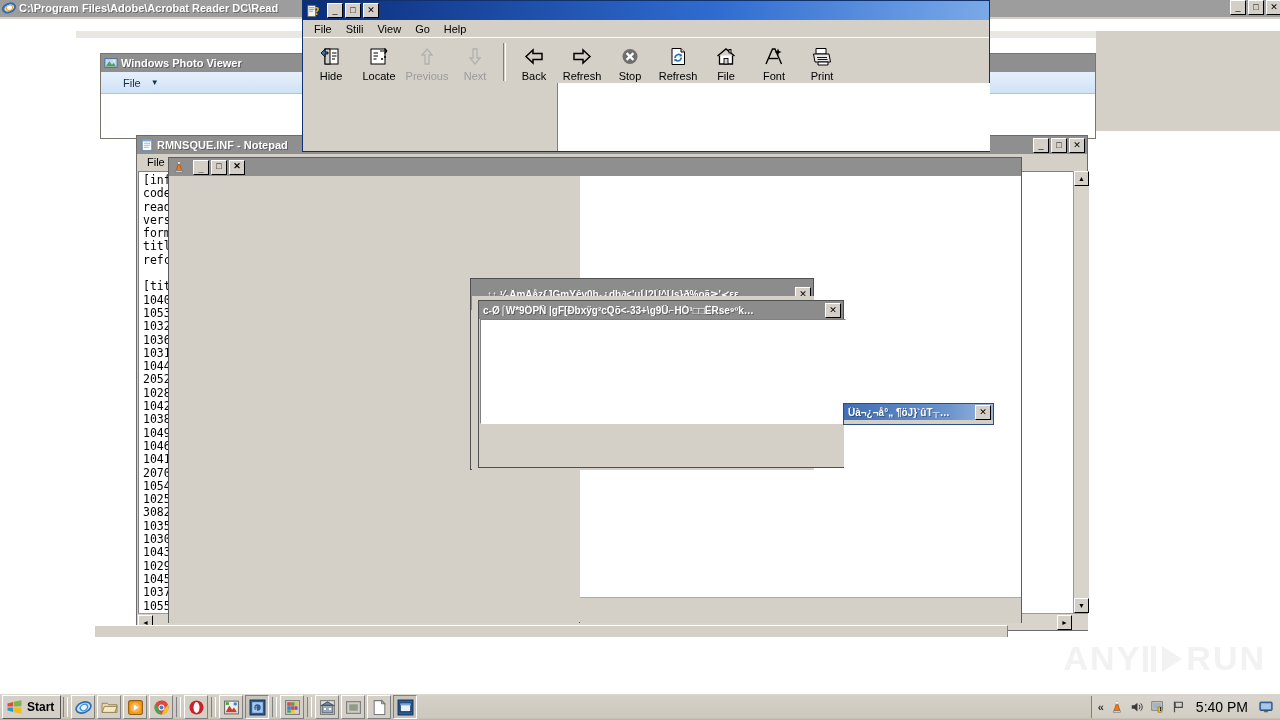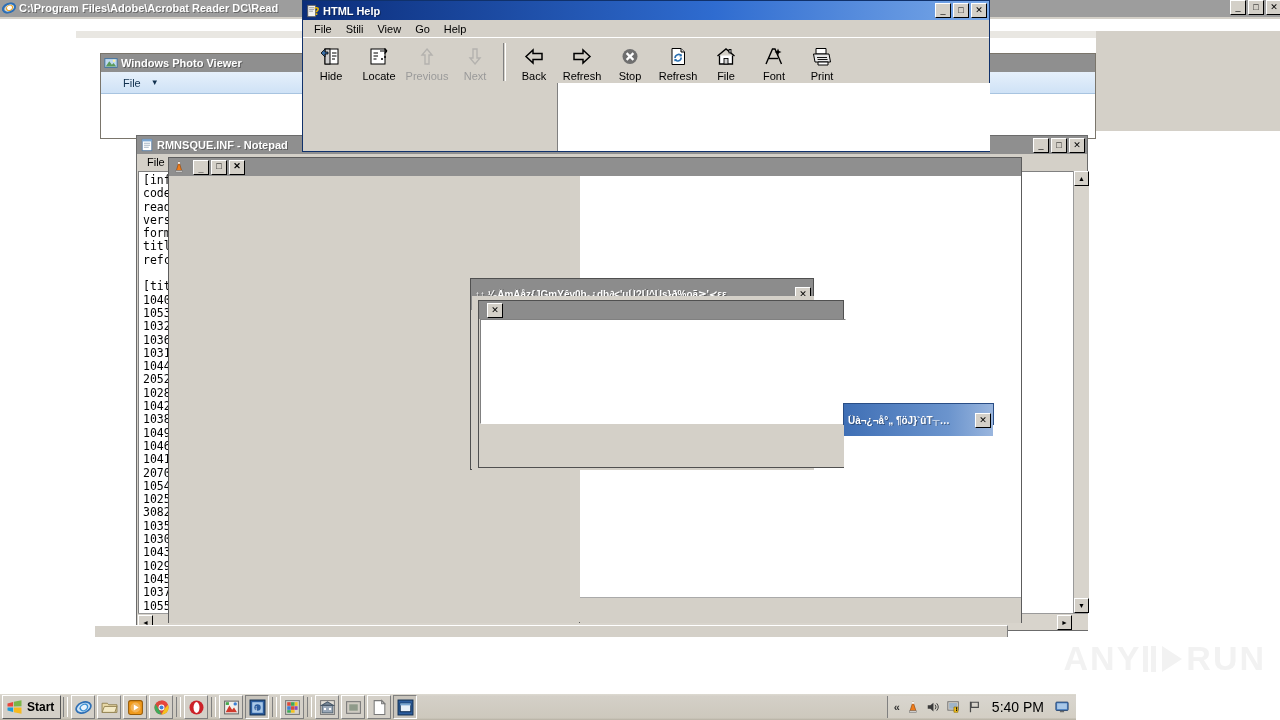--- a/index.html
+++ b/index.html
@@ -28,21 +28,21 @@
   .tbtn span{display:block;transform:translateY(-1px);font-weight:bold;}
   .tbtn.min span{transform:translateY(2px);}
   .ico{width:14px;height:14px;margin-right:3px;flex:none;}
 
   
   .menubar{height:17px;display:flex;align-items:center;gap:0;padding-left:4px;
            background:#d4d0c8;font-size:11px;color:#000;}
   .menubar span{padding:1px 7px;}
 
   
-  #taskbar{position:absolute;left:0;bottom:0;width:1076px;height:26px;
+  #taskbar{position:absolute;left:0;bottom:0;width:1280px;height:26px;
     background:linear-gradient(to bottom,#dedbd2 0%,#d4d0c8 8%,#cdc8bd 92%,#b6b0a3 100%);
     border-top:1px solid #ffffff;display:flex;align-items:center;}
   #startbtn{margin-left:2px;height:22px;display:flex;align-items:center;padding:0 6px 0 3px;
     background:#d4d0c8;border:1px solid;border-color:#fff #555 #555 #fff;font-weight:bold;font-size:12px;}
   .qlsep{width:3px;height:20px;border-left:1px solid #808080;border-right:1px solid #fff;margin:0 2px;}
   .qlbtn{width:22px;height:22px;display:flex;align-items:center;justify-content:center;
     border:1px solid;border-color:#fff #808080 #808080 #fff;background:#d4d0c8;margin:0 1px;}
   .qlbtn.sel{border-color:#808080 #fff #fff #808080;background:#c8c4bc;}
   #tray{margin-left:auto;height:22px;display:flex;align-items:center;gap:6px;padding:0 6px;
     border-left:1px solid #808080;background:rgba(255,255,255,.12);}
@@ -178,21 +178,20 @@
 
 <div class="win" id="htmlhelp" style="left:302px;top:0px;width:688px;height:152px;border:1px solid #10316b;background:#d4d0c8;">
   <div class="tbar tbar-blue" style="height:19px;">
     <svg class="ico" viewBox="0 0 16 16">
       <rect x="2" y="1.5" width="9" height="13" fill="#f2f2f2" stroke="#5a5a5a"></rect>
       <line x1="3.6" y1="4.2" x2="9.4" y2="4.2" stroke="#888" stroke-width=".9"></line>
       <line x1="3.6" y1="6.2" x2="9.4" y2="6.2" stroke="#888" stroke-width=".9"></line>
       <line x1="3.6" y1="8.2" x2="8" y2="8.2" stroke="#888" stroke-width=".9"></line>
       <text x="9" y="12.6" font-family="DejaVu Sans, sans-serif" font-size="11" font-weight="bold" fill="#e8b400">?</text>
     </svg>
-    <span class="tbar-title dk">HTML Help</span>
     <span class="tbtns">
       <span class="tbtn min">_</span>
       <span class="tbtn">□</span>
       <span class="tbtn">✕</span>
     </span>
   </div>
   <div class="menubar" id="hh-menu">
       <span>File</span>
       <span>Stili</span>
       <span>View</span>
@@ -314,42 +313,43 @@
           </svg>
         </span>
         <span>Print</span>
       </div>
     </div>
   <div class="abs" style="left:254px;top:82px;width:432px;height:68px;background:#ffffff;border-left:1px solid #808080;"></div>
   <div class="abs" style="left:1px;top:82px;width:253px;height:68px;background:#d4d0c8;"></div>
 </div>
 
 <div class="win" style="left:470px;top:278px;width:344px;height:192px;border:1px solid #505050;background:#d4d0c8;">
-  <div class="tbar tbar-gray" style="height:31px;background:#8c8c8c;padding-left:4px;">
+  <div class="tbar tbar-gray" style="height:31px;background:#8c8c8c;padding-left:16px;">
     <span class="tbar-title" style="font-size:10px;">↑↑‚¹⁄₂ÄmÄåz{JGmYêv0þ₁¿db∂&lt;'uÛ?Ú^Ùs}ð%oã≩'≺εε…</span>
     <span class="tbtns">
       <span class="tbtn">✕</span>
     </span>
   </div>
   <div class="abs" style="left:1px;top:17px;width:342px;height:174px;background:#d4d0c8;"></div>
 </div>
 
 <div class="win" style="left:478px;top:300px;width:366px;height:168px;border:1px solid #505050;background:#d4d0c8;">
   <div class="tbar tbar-gray" style="height:18px;background:#8c8c8c;padding-left:4px;">
+    <span class="tbar-title" style="font-size:10px;">c-Ø⌠W*9ÔPÑ |gF[Ðbxÿg²cQõ&lt;-33+\g9Ũ⌐HÓ¹□□ÊRse⁹ºk…</span>
     <span class="tbtns">
       <span class="tbtn">✕</span>
     </span>
   </div>
   <div class="abs" style="left:1px;top:18px;width:364px;height:103px;background:#ffffff;
               border:1px solid;border-color:#808080 #fff #fff #808080;"></div>
   <div class="abs" style="left:1px;top:123px;width:364px;height:43px;background:#d4d0c8;"></div>
 </div>
 
 <div class="win" style="left:843px;top:403px;width:151px;height:22px;border:1px solid #2a4e86;background:#d4d0c8;">
-  <div class="tbar tbar-blue" style="height:32px;padding-left:4px;background:linear-gradient(to right,#3f6fb5 0%,#6b94cd 70%,#9ab6de 100%);">
+  <div class="tbar tbar-blue" style="height:16px;padding-left:4px;background:linear-gradient(to right,#3f6fb5 0%,#6b94cd 70%,#9ab6de 100%);">
     <span class="tbar-title" style="font-size:10px;">Ûà¬¿¬å°„ ¶öJ}`ûT┬…</span>
     <span class="tbtns">
       <span class="tbtn">✕</span>
     </span>
   </div>
 </div>
 
 <div class="abs" style="left:94px;top:625px;width:912px;height:12px;background:#d4d0c8;border:1px solid;
             border-color:#fff #808080 #808080 #fff;"></div>
 <div class="abs" style="left:0px;top:637px;width:1280px;height:3px;background:#ffffff;"></div>

